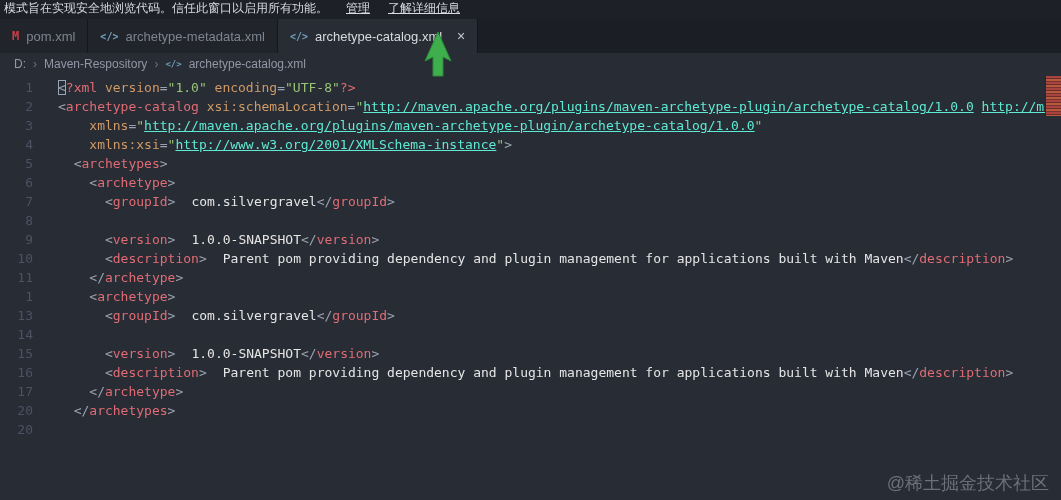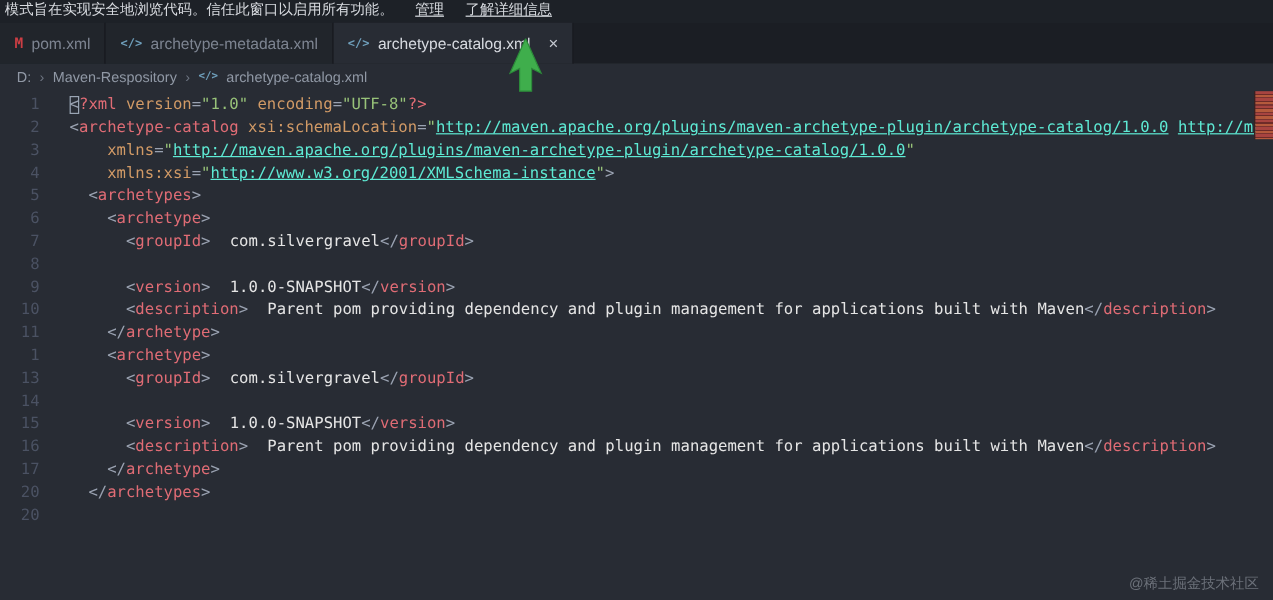--- a/index.html
+++ b/index.html
@@ -46,21 +46,21 @@
 
   
   .minimap { position:absolute; top:1px; right:0; width:16px; height:40px;
              background:repeating-linear-gradient(180deg,#a84440 0 2px,#6e2b28 2px 3px,#b55a3c 3px 5px,#7c3330 5px 6px);
              border-left:1px solid #3a2020; }
 
   
   .cursor-arrow { position:absolute; left:424px; top:32px; width:30px; height:46px; z-index:50; pointer-events:none; }
 
   
-  .watermark { position:absolute; right:12px; bottom:5px; color:#6b7079; font-size:12px; }
+  .watermark { position:absolute; right:12px; bottom:5px; color:#6b7079; font-size:18px; }
 </style>
 </head>
 <body>
 
 <div class="window">
 
   <div class="banner">
     <span>模式旨在实现安全地浏览代码。信任此窗口以启用所有功能。</span>
     <span class="banner-link">管理</span>
     <span class="banner-link">了解详细信息</span>

